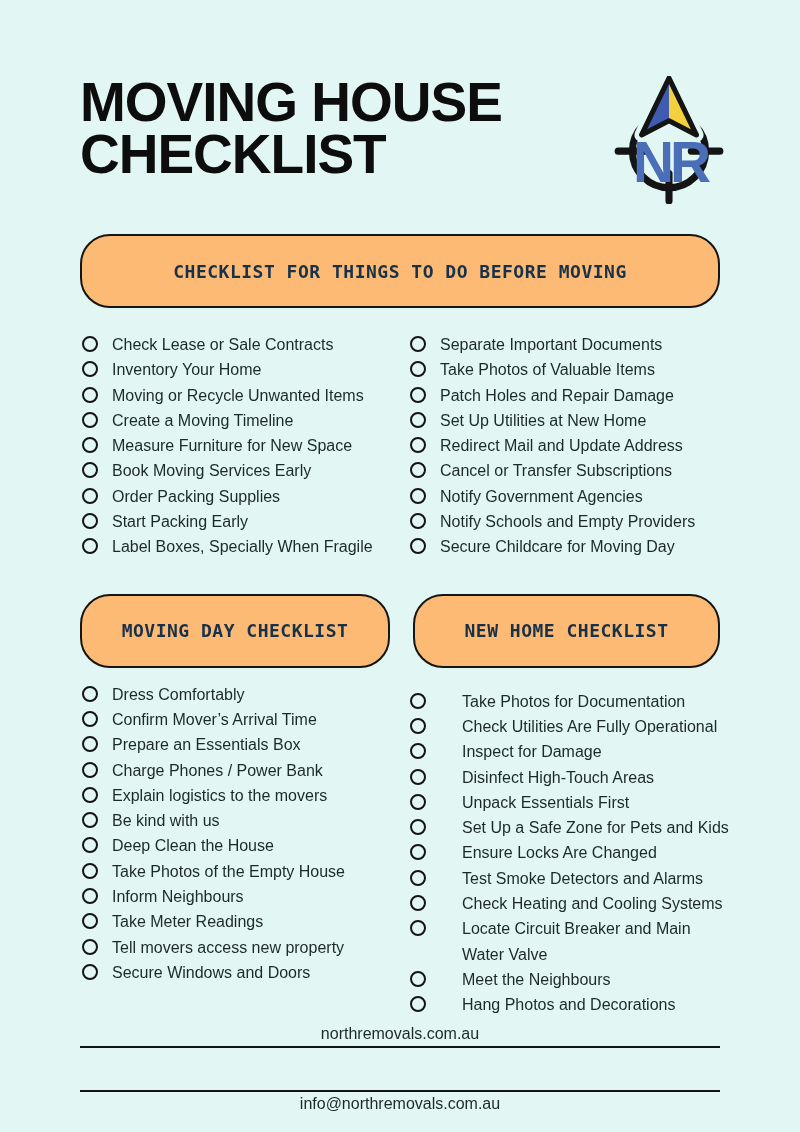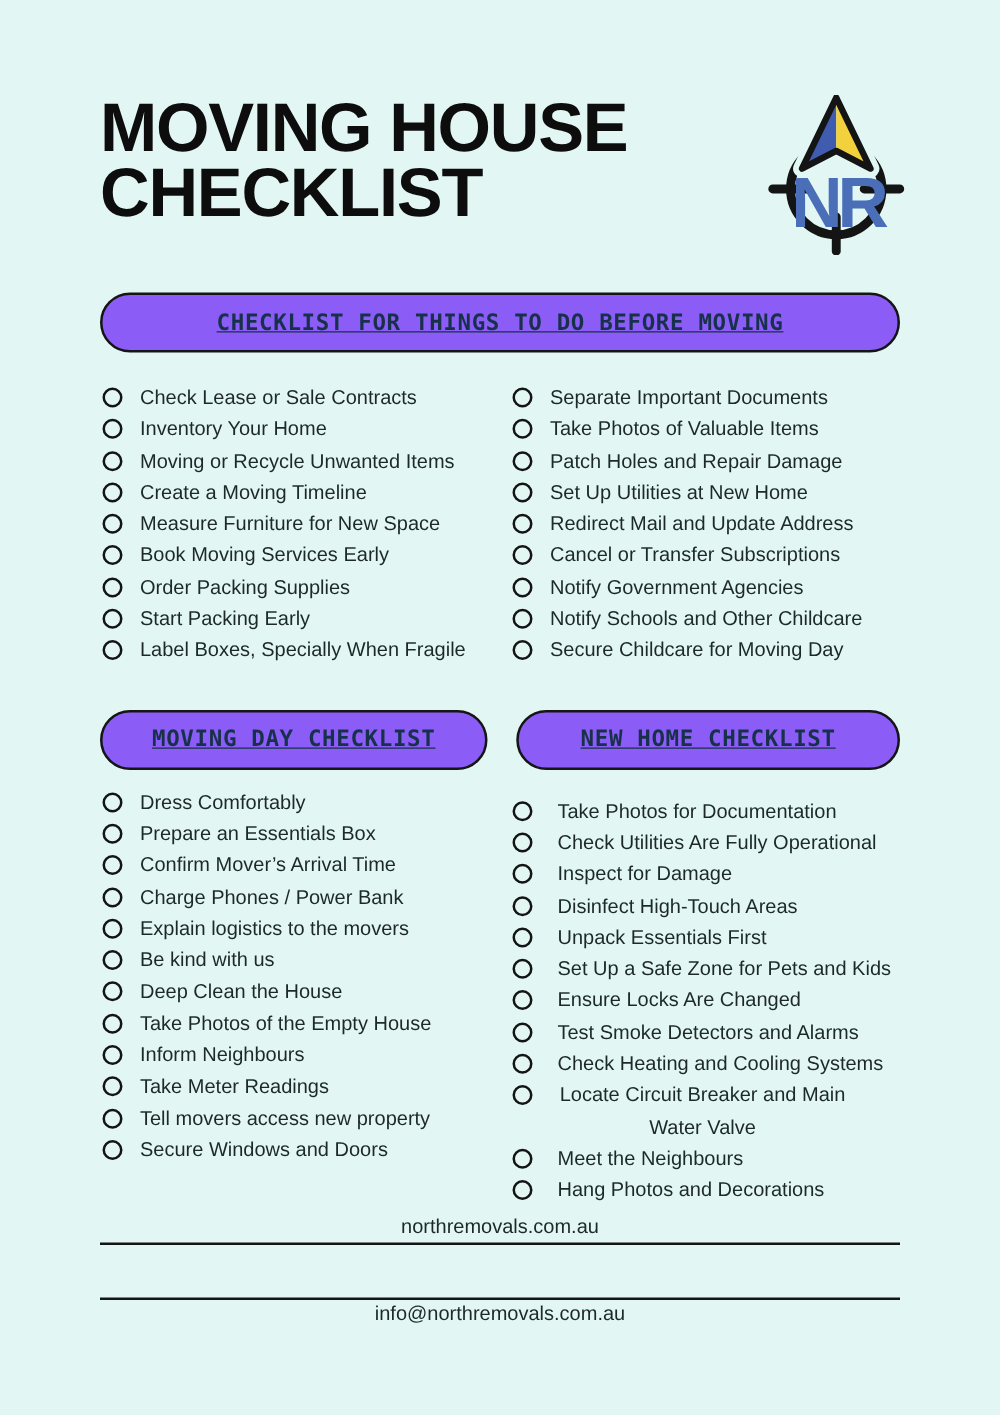--- a/index.html
+++ b/index.html
@@ -25,47 +25,46 @@
   .logo {
     position: absolute;
     top: 76px;
     left: 608px;
     width: 122px;
     height: 128px;
   }
 
   
   .pill {
-    background: #8b5cf6;
+    background: #fdba74;
     border: 2px solid #151515;
     border-radius: 30px;
-    height: 48px;
+    height: 74px;
     display: flex;
     align-items: center;
     justify-content: center;
     font-family: "DejaVu Sans Mono", monospace;
     font-weight: bold;
     font-size: 18px;
     letter-spacing: 0.5px;
     color: #17314a;
     white-space: nowrap;
-    text-decoration: underline;
   }
   .pill-wide { margin-top: 54px; }
   .pills-row { margin-top: 34px; display: flex; gap: 23px; }
   .pill-day { width: 310px; }
   .pill-home { flex: 1; }
 
   
   .grid-before { margin-top: 24px; display: grid; grid-template-columns: 328px 1fr; }
   .grid-main   { margin-top: 14px; display: grid; grid-template-columns: 328px 1fr; }
   .list { padding-left: 2px; }
   .list-home { padding-top: 7px; }
   .item { display: flex; align-items: flex-start; gap: 14px; }
-  .list-home .item { gap: 20px; text-align: center; }
+  .list-home .item { gap: 36px; }
   .cb {
     width: 16px; height: 16px;
     border: 2px solid #141414;
     border-radius: 50%;
     flex: none;
     margin-top: 4px;
     background: transparent;
   }
   .label {
     font-size: 16px;
@@ -186,21 +185,21 @@
           <span class="label">Cancel or Transfer Subscriptions</span>
         </div>
 
         <div class="item">
           <span class="cb"></span>
           <span class="label">Notify Government Agencies</span>
         </div>
 
         <div class="item">
           <span class="cb"></span>
-          <span class="label">Notify Schools and Other Childcare</span>
+          <span class="label">Notify Schools and Empty Providers</span>
         </div>
 
         <div class="item">
           <span class="cb"></span>
           <span class="label">Secure Childcare for Moving Day</span>
         </div>
       </div>
   </div>
 
   <div class="pills-row">
@@ -215,26 +214,26 @@
   <div class="grid-main">
     <div class="list">
 
         <div class="item">
           <span class="cb"></span>
           <span class="label">Dress Comfortably</span>
         </div>
 
         <div class="item">
           <span class="cb"></span>
+          <span class="label">Confirm Mover’s Arrival Time</span>
+        </div>
+
+        <div class="item">
+          <span class="cb"></span>
           <span class="label">Prepare an Essentials Box</span>
-        </div>
-
-        <div class="item">
-          <span class="cb"></span>
-          <span class="label">Confirm Mover’s Arrival Time</span>
         </div>
 
         <div class="item">
           <span class="cb"></span>
           <span class="label">Charge Phones / Power Bank</span>
         </div>
 
         <div class="item">
           <span class="cb"></span>
           <span class="label">Explain logistics to the movers</span>

